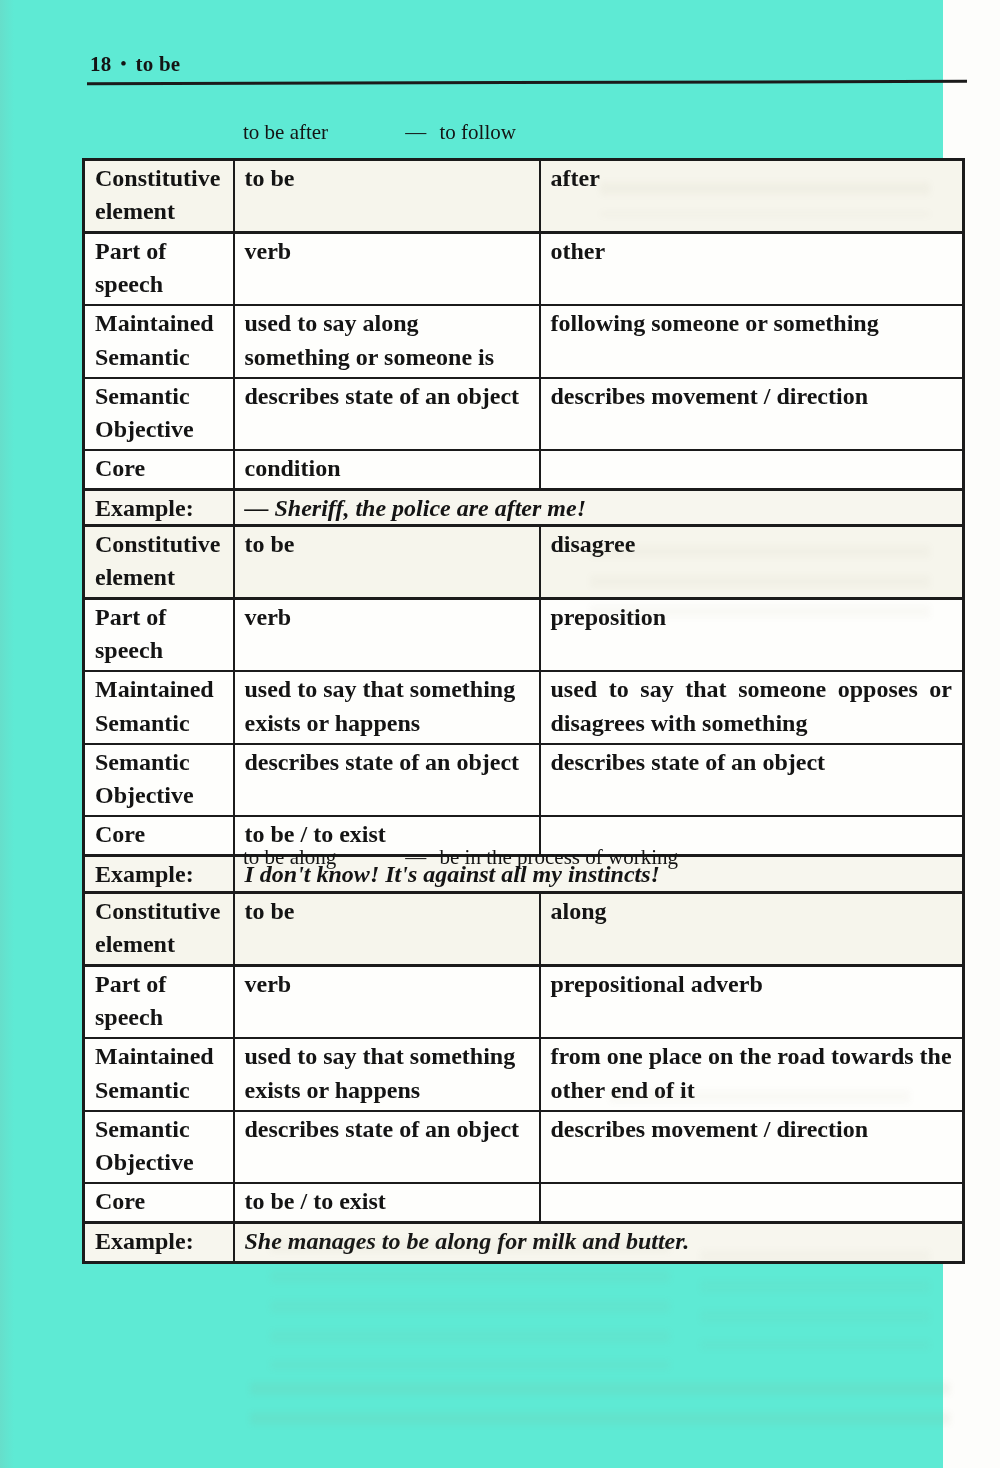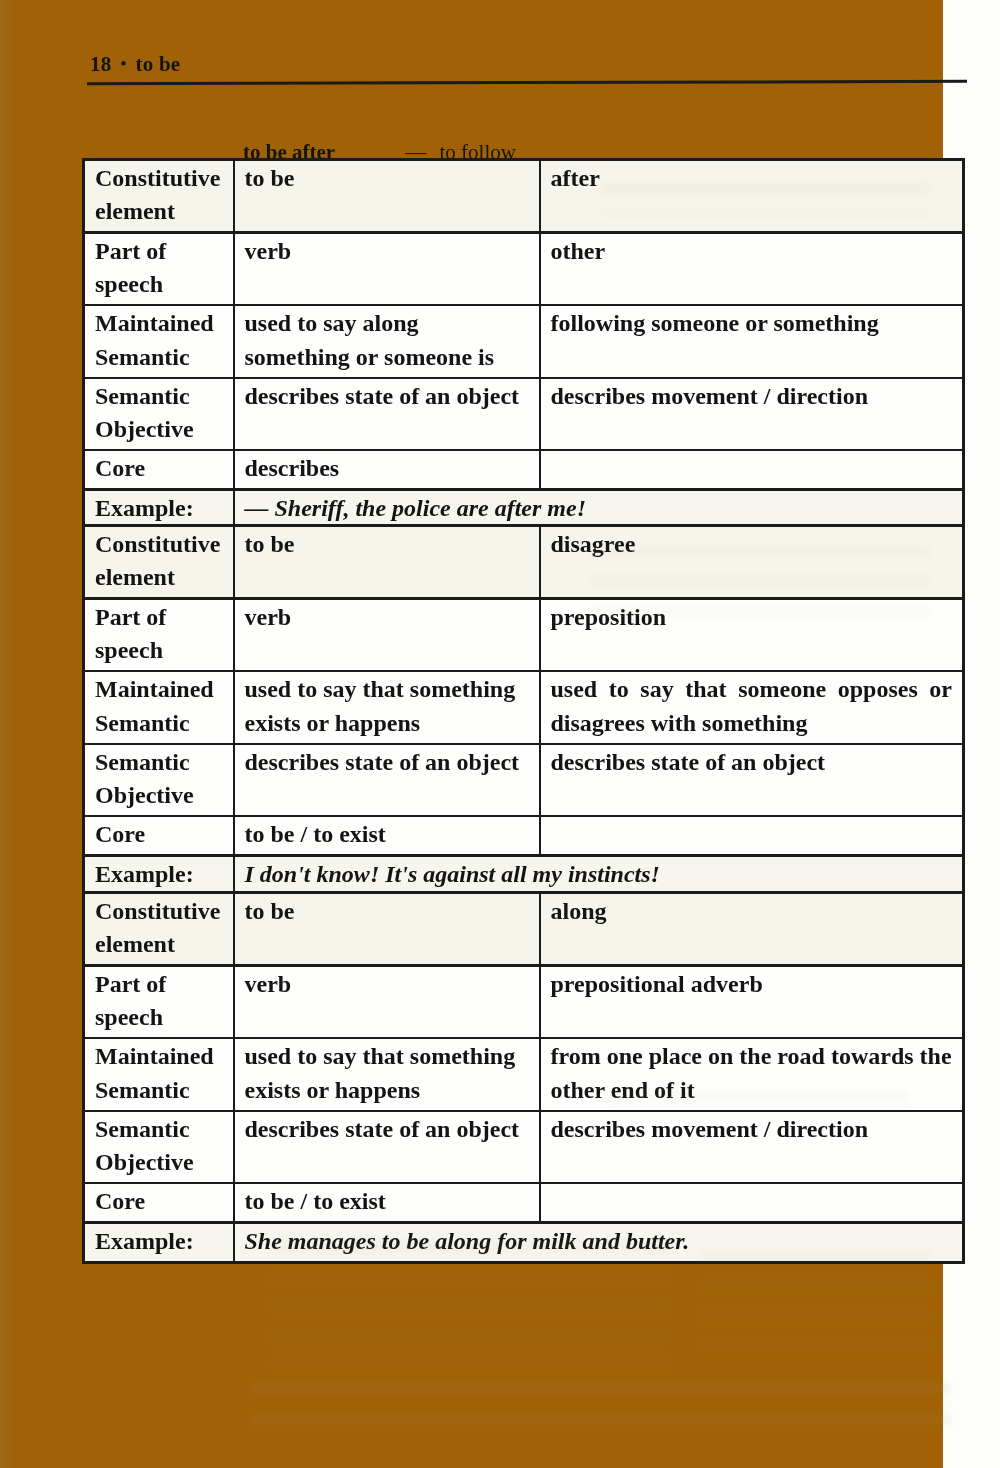--- a/index.html
+++ b/index.html
@@ -3,32 +3,32 @@
 <meta charset="utf-8">
 <style>
   html,body{margin:0;padding:0;}
   body{
     width:1000px;height:1468px;
     background:#fdfdfb;
     font-family:"Liberation Serif","DejaVu Serif",serif;
     color:#141414;
     overflow:hidden;
   }
-  .page{position:relative;width:943px;height:1468px;background:#a16207;}
+  .page{position:relative;width:943px;height:1468px;background:#5eead4;}
   
   .scan-edge{position:absolute;left:0;top:0;width:14px;height:1468px;
     background:linear-gradient(90deg,rgba(150,150,145,.14),rgba(150,150,145,0));
     pointer-events:none;}
   
   .running-head{position:absolute;left:90px;top:52px;font-size:21px;font-weight:bold;letter-spacing:.2px;}
   .running-head .bullet{margin:0 9px;font-size:17px;vertical-align:2px;}
   .head-rule{position:absolute;left:87px;top:81px;width:880px;height:3px;background:#1b1b1b;transform:rotate(-0.15deg);}
   
   .sec-head{position:absolute;left:243px;font-size:21px;white-space:nowrap;}
-  .sec-head .phrase{display:inline-block;min-width:157px;font-weight:bold;margin-top:20px;}
+  .sec-head .phrase{display:inline-block;min-width:157px;font-weight:normal;}
   .sec-head .dash{margin-right:8px;}
   .sec-head .def-it{font-style:italic;}
   .h1{top:120px}.h2{top:482px}.h3{top:845px}
   
   .tbl{position:absolute;left:82px;width:880px;border-collapse:collapse;table-layout:fixed;
        border:3px solid #1b1b1b;font-weight:bold;}
   .t1{top:158px}.t2{top:524px}.t3{top:891px}
   .tbl td{border:2px solid #1b1b1b;padding:1px 10px 3px 10px;vertical-align:top;
           font-size:24px;line-height:1.38;background:#fefefc;}
   .tbl col.c1{width:150px}.tbl col.c2{width:306px}.tbl col.c3{width:424px}
@@ -81,21 +81,21 @@
       <td>used to say along something or someone is</td>
       <td>following someone or something</td>
     </tr>
     <tr class="r2l tall">
       <td>Semantic Objective</td>
       <td>describes state of an object</td>
       <td>describes movement / direction</td>
     </tr>
     <tr class="core">
       <td>Core</td>
-      <td>describes</td>
+      <td>condition</td>
       <td></td>
     </tr>
     <tr class="ex">
       <td>Example:</td>
       <td class="extext" colspan="2">— Sheriff, the police are after me!</td>
     </tr>
   </tbody>
     </table>
 
   <table class="tbl t2">
@@ -130,20 +130,25 @@
       <td>to be / to exist</td>
       <td></td>
     </tr>
     <tr class="ex">
       <td>Example:</td>
       <td class="extext" colspan="2">I don't know! It's against all my instincts!</td>
     </tr>
   </tbody>
     </table>
 
+  <div class="sec-head h3">
+    <span class="phrase">to be along</span>
+    <span class="dash">—</span>
+    <span>be in the process of working</span>
+  </div>
   <table class="tbl t3">
     <colgroup>
         <col class="c1">
         <col class="c2">
         <col class="c3">
       </colgroup>
     <tbody>
         <tr class="hdr">
       <td>Constitutive element</td>
       <td>to be</td>

